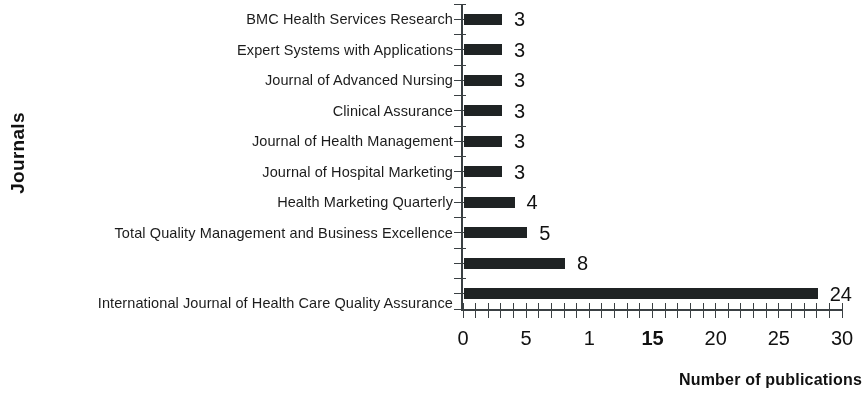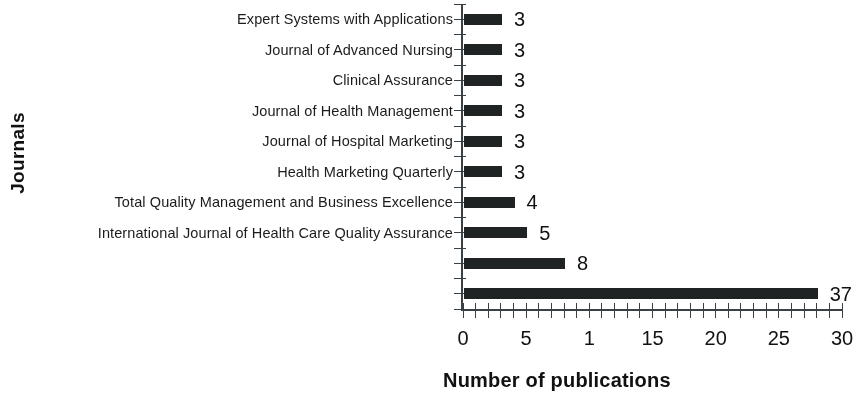--- a/index.html
+++ b/index.html
@@ -24,30 +24,33 @@
     position:absolute;font-size:20px;height:24px;line-height:24px;
     color:#111;white-space:nowrap;
   }
   .xticks{position:absolute;left:463px;top:326px;width:379px;height:24px;}
   .xtick-label{
     position:absolute;width:50px;text-align:center;font-size:20px;
     line-height:24px;color:#111;
   }
   .xlabel{
     position:absolute;left:443px;top:368px;width:419px;height:24px;
-    text-align:left;font-weight:bold;font-size:20px;line-height:24px;
+    text-align:right;font-weight:bold;font-size:16px;line-height:24px;
     letter-spacing:.2px;
   }
 </style>
 </head>
 <body>
 
 <div class="chart">
   <div class="ylabel">Journals</div>
   <div class="labels" id="cat-labels">
+      <div class="cat-row" style="height: 30.5px;">
+        <span>BMC Health Services Research</span>
+      </div>
       <div class="cat-row" style="height: 30.5px;">
         <span>Expert Systems with Applications</span>
       </div>
       <div class="cat-row" style="height: 30.5px;">
         <span>Journal of Advanced Nursing</span>
       </div>
       <div class="cat-row" style="height: 30.5px;">
         <span>Clinical Assurance</span>
       </div>
       <div class="cat-row" style="height: 30.5px;">
@@ -55,21 +58,21 @@
       </div>
       <div class="cat-row" style="height: 30.5px;">
         <span>Journal of Hospital Marketing</span>
       </div>
       <div class="cat-row" style="height: 30.5px;">
         <span>Health Marketing Quarterly</span>
       </div>
       <div class="cat-row" style="height: 30.5px;">
         <span>Total Quality Management and Business Excellence</span>
       </div>
-      <div class="cat-row" style="height: 30.5px;">
+      <div class="cat-row" style="height: 30.5px; margin-top: 40px;">
         <span>International Journal of Health Care Quality Assurance</span>
       </div>
     </div>
   <div class="plot" id="plot">
       <div class="axis" style="left: -2px; top: 0px; width: 2px; height: 307px;"></div>
       <div class="axis" style="left: -2px; top: 305px; width: 381px; height: 2px;"></div>
       <div class="tick" style="left: -9px; top: -0.5px; width: 12px; height: 1px;"></div>
       <div class="tick" style="left: -9px; top: 14.75px; width: 12px; height: 1px;"></div>
       <div class="tick" style="left: -9px; top: 30px; width: 12px; height: 1px;"></div>
       <div class="tick" style="left: -9px; top: 45.25px; width: 12px; height: 1px;"></div>
@@ -133,25 +136,25 @@
       <div class="val" style="left: 50.9px; top: 125.25px;">3</div>
       <div class="bar" style="left: 1px; top: 162.25px; width: 37.9px; background: rgb(31, 35, 36);"></div>
       <div class="val" style="left: 50.9px; top: 155.75px;">3</div>
       <div class="bar" style="left: 1px; top: 192.75px; width: 50.5333px; background: rgb(31, 35, 36);"></div>
       <div class="val" style="left: 63.5333px; top: 186.25px;">4</div>
       <div class="bar" style="left: 1px; top: 223.25px; width: 63.1667px; background: rgb(31, 35, 36);"></div>
       <div class="val" style="left: 76.1667px; top: 216.75px;">5</div>
       <div class="bar" style="left: 1px; top: 253.75px; width: 101.067px; background: rgb(31, 35, 36);"></div>
       <div class="val" style="left: 114.067px; top: 247.25px;">8</div>
       <div class="bar" style="left: 1px; top: 284.25px; width: 353.733px; background: rgb(31, 35, 36);"></div>
-      <div class="val" style="left: 366.733px; top: 277.75px;">37</div>
+      <div class="val" style="left: 366.733px; top: 277.75px;">24</div>
     </div>
   <div class="xticks" id="xtick-labels">
       <div class="xtick-label" style="left: -25px; top: 0px;">0</div>
       <div class="xtick-label" style="left: 38.1667px; top: 0px;">5</div>
       <div class="xtick-label" style="left: 101.333px; top: 0px;">1</div>
-      <div class="xtick-label" style="left: 164.5px; top: 0px;">15</div>
+      <div class="xtick-label" style="left: 164.5px; top: 0px; font-weight: bold;">15</div>
       <div class="xtick-label" style="left: 227.667px; top: 0px;">20</div>
       <div class="xtick-label" style="left: 290.833px; top: 0px;">25</div>
       <div class="xtick-label" style="left: 354px; top: 0px;">30</div>
     </div>
   <div class="xlabel">Number of publications</div>
 </div>
 
 </body></html>

